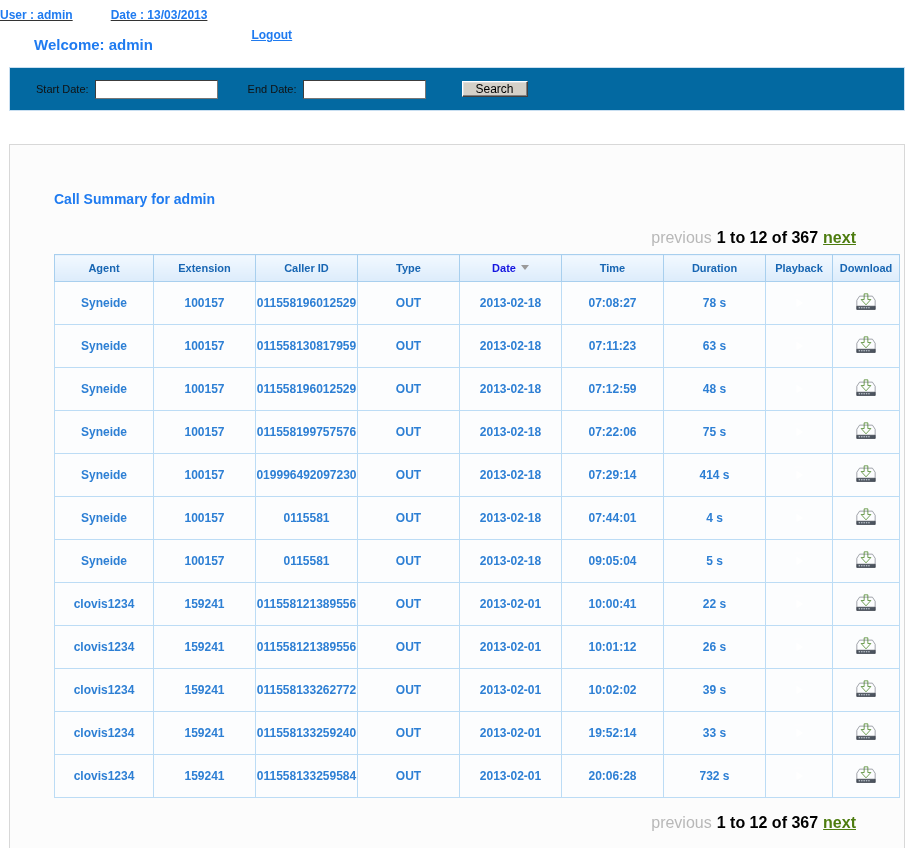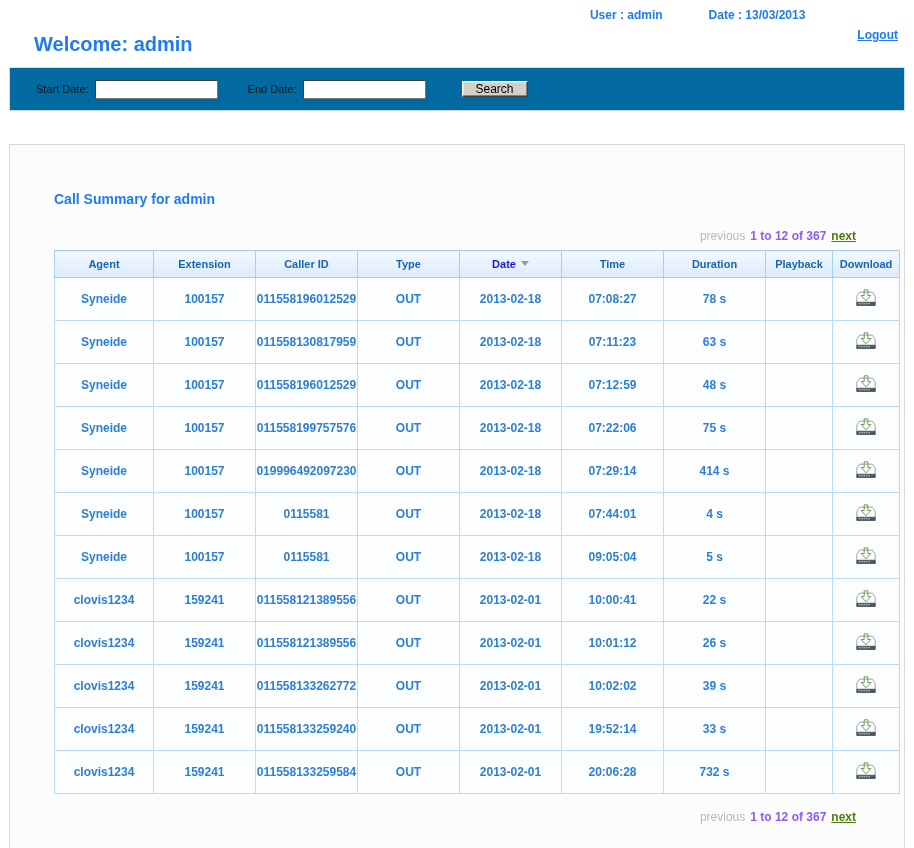--- a/index.html
+++ b/index.html
@@ -14,23 +14,24 @@
     font-size: 12px;
     color: #333333;
     overflow: hidden;
   }
 
   
   .topbar {
     height: 22px;
     display: flex;
     align-items: center;
-    justify-content: flex-end;
+    justify-content: flex-start;
     padding: 4px 16px 0 0;
-    gap: 8px;
+    gap: 0;
+    text-decoration: underline;
   }
   .topbar .tb-item {
     color: #1f7bf0;
     font-weight: bold;
     font-size: 12px;
     white-space: nowrap;
   }
   .topbar .tb-user    { margin-right: 38px; }
   .topbar .tb-date    { margin-right: 44px; }
   .topbar .tb-logout  {
@@ -42,21 +43,21 @@
 
   
   .welcome-wrap {
     height: 36px;
     display: flex;
     align-items: center;
     padding-left: 34px;
   }
   .welcome {
     color: #1f7bf0;
-    font-size: 20px;
+    font-size: 15px;
     font-weight: bold;
   }
 
   
   .search-panel {
     margin: 5px 9px 0 9px;
     height: 44px;
     background: #0369a1;
     border: 1px solid #c9dff1;
     display: flex;
@@ -115,31 +116,31 @@
     font-weight: bold;
     padding: 30px 0 0 28px;
   }
 
   
   .pager {
     display: flex;
     justify-content: flex-end;
     align-items: center;
     padding-right: 32px;
-    font-size: 12px;
+    font-size: 16px;
     gap: 5px;
   }
   .pager-top    { margin-top: 22px; margin-bottom: 7px; }
   .pager-bottom { margin-top: 16px; }
   .pg-prev {
     color: #b8b8b8;
     cursor: default;
   }
   .pg-count {
-    color: #8b5cf6;
+    color: #000000;
     font-weight: bold;
   }
   .pg-next {
     color: #4d7c0f;
     text-decoration: underline;
     font-weight: bold;
     cursor: pointer;
   }
 
   

